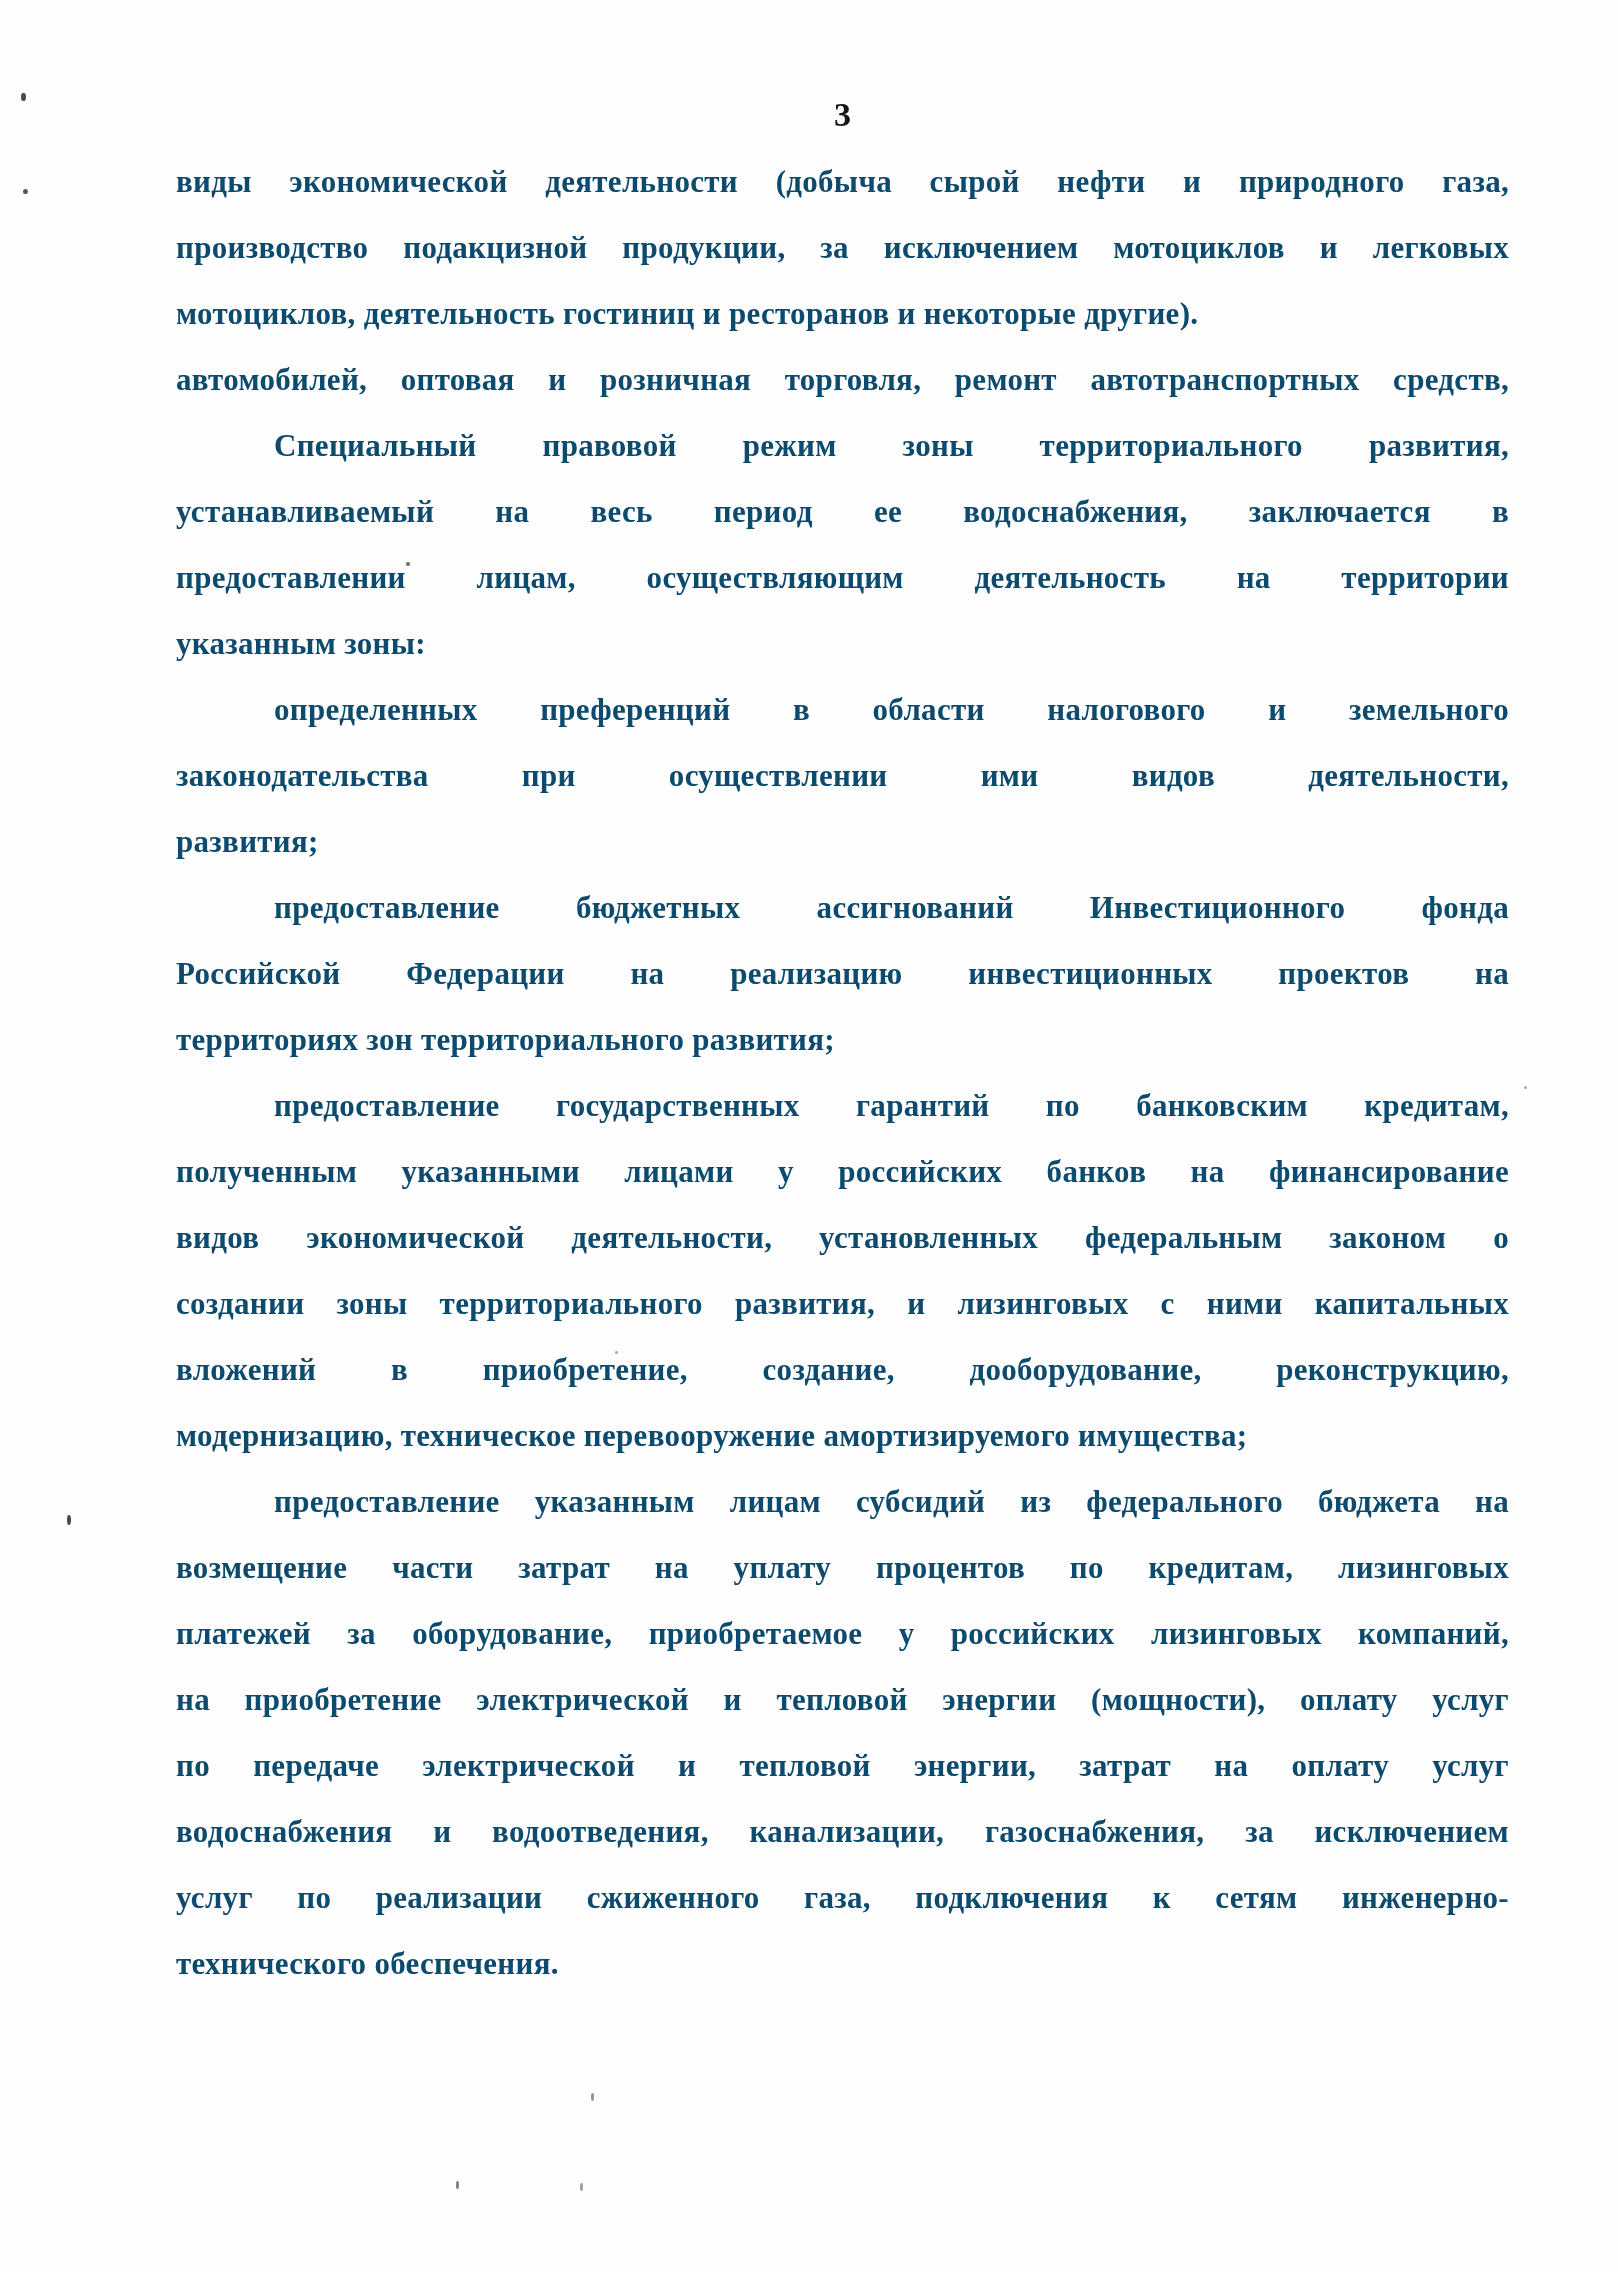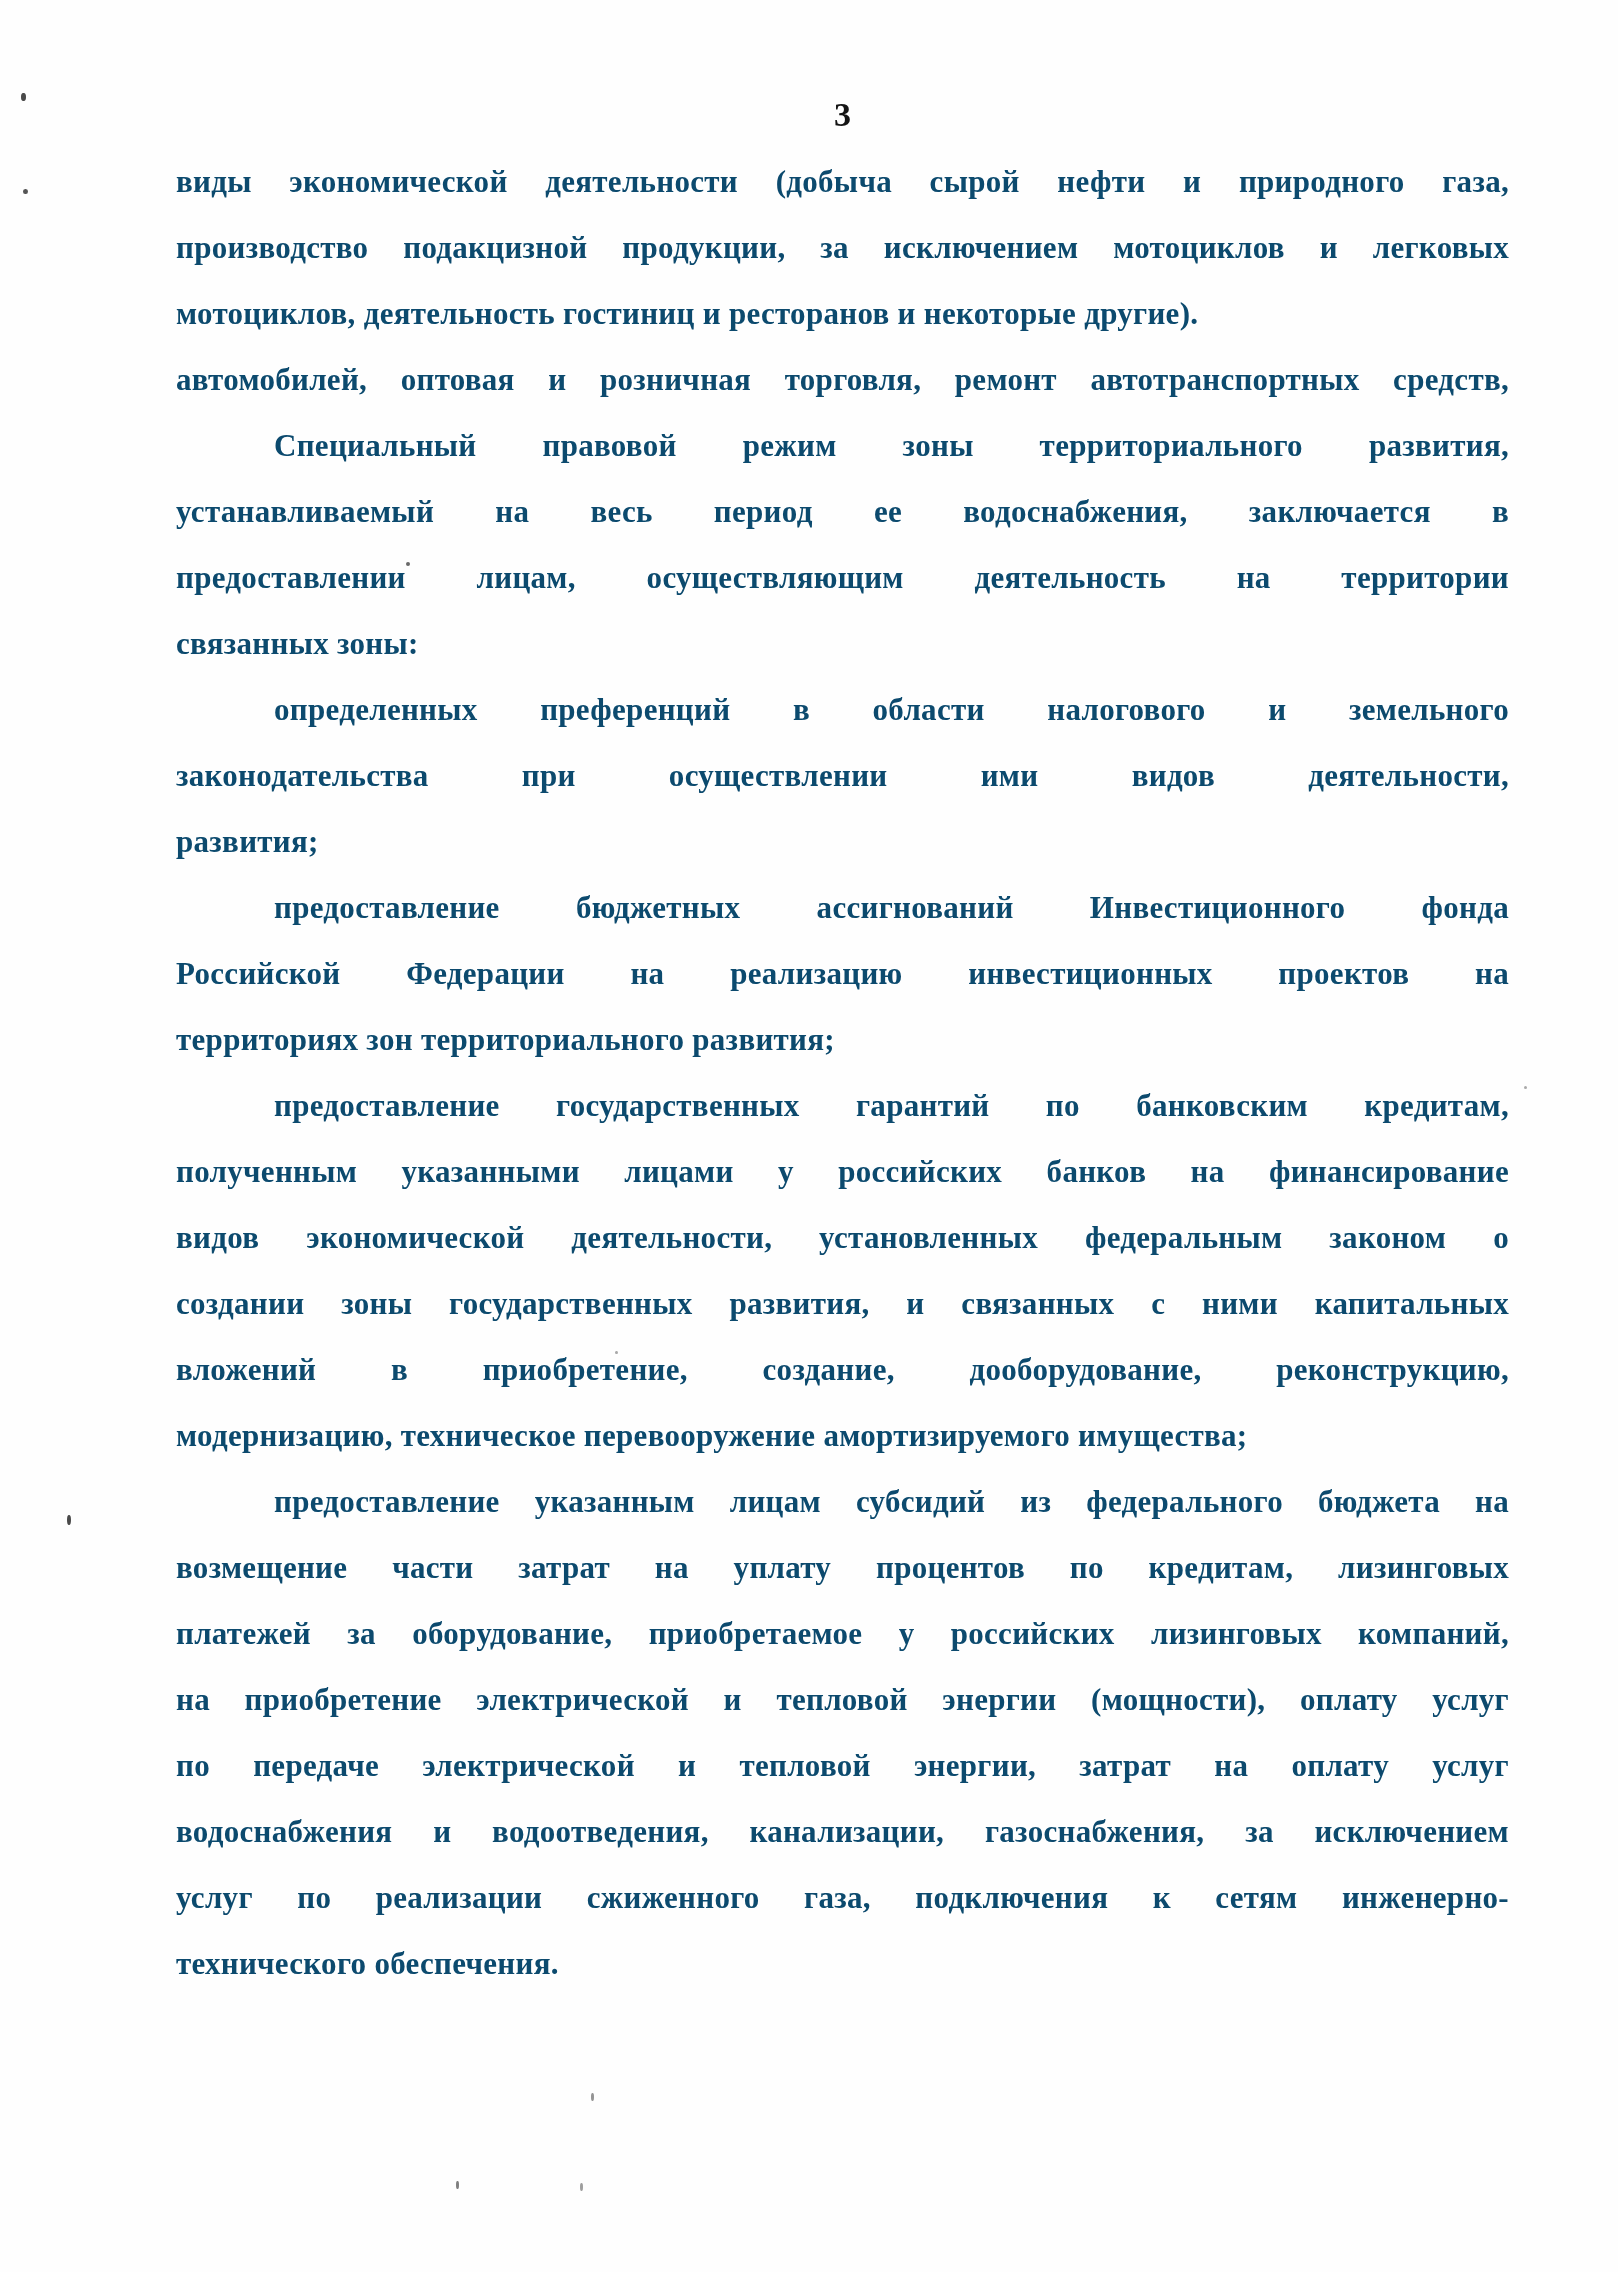--- a/index.html
+++ b/index.html
@@ -86,37 +86,37 @@
       <div class="paragraph">
         <div class="line justify">виды экономической деятельности (добыча сырой нефти и природного газа,</div>
         <div class="line justify">производство подакцизной продукции, за исключением мотоциклов и легковых</div>
         <div class="line last">мотоциклов, деятельность гостиниц и ресторанов и некоторые другие).</div>
         <div class="line justify">автомобилей, оптовая и розничная торговля, ремонт автотранспортных средств,</div>
       </div>
       <div class="paragraph">
         <div class="line justify first-indent">Специальный правовой режим зоны территориального развития,</div>
         <div class="line justify">устанавливаемый на весь период ее водоснабжения, заключается в</div>
         <div class="line justify">предоставлении лицам, осуществляющим деятельность на территории</div>
-        <div class="line last">связанных зоны:</div>
+        <div class="line last">указанным зоны:</div>
       </div>
       <div class="paragraph">
         <div class="line justify first-indent">определенных преференций в области налогового и земельного</div>
         <div class="line justify">законодательства при осуществлении ими видов деятельности,</div>
         <div class="line last">развития;</div>
       </div>
       <div class="paragraph">
         <div class="line justify first-indent">предоставление бюджетных ассигнований Инвестиционного фонда</div>
         <div class="line justify">Российской Федерации на реализацию инвестиционных проектов на</div>
         <div class="line last">территориях зон территориального развития;</div>
       </div>
       <div class="paragraph">
         <div class="line justify first-indent">предоставление государственных гарантий по банковским кредитам,</div>
         <div class="line justify">полученным указанными лицами у российских банков на финансирование</div>
         <div class="line justify">видов экономической деятельности, установленных федеральным законом о</div>
-        <div class="line justify">создании зоны государственных развития, и связанных с ними капитальных</div>
+        <div class="line justify">создании зоны территориального развития, и лизинговых с ними капитальных</div>
         <div class="line justify">вложений в приобретение, создание, дооборудование, реконструкцию,</div>
         <div class="line last">модернизацию, техническое перевооружение амортизируемого имущества;</div>
       </div>
       <div class="paragraph">
         <div class="line justify first-indent">предоставление указанным лицам субсидий из федерального бюджета на</div>
         <div class="line justify">возмещение части затрат на уплату процентов по кредитам, лизинговых</div>
         <div class="line justify">платежей за оборудование, приобретаемое у российских лизинговых компаний,</div>
         <div class="line justify">на приобретение электрической и тепловой энергии (мощности), оплату услуг</div>
         <div class="line justify">по передаче электрической и тепловой энергии, затрат на оплату услуг</div>
         <div class="line justify">водоснабжения и водоотведения, канализации, газоснабжения, за исключением</div>

